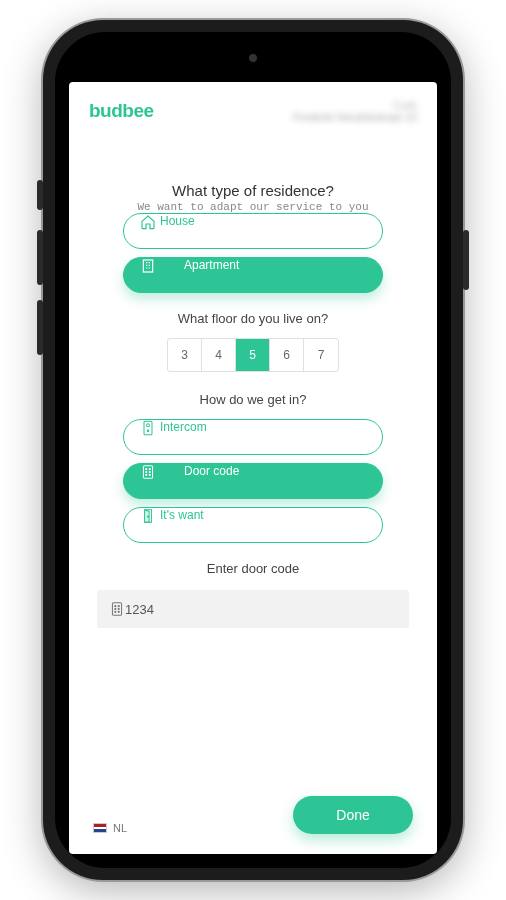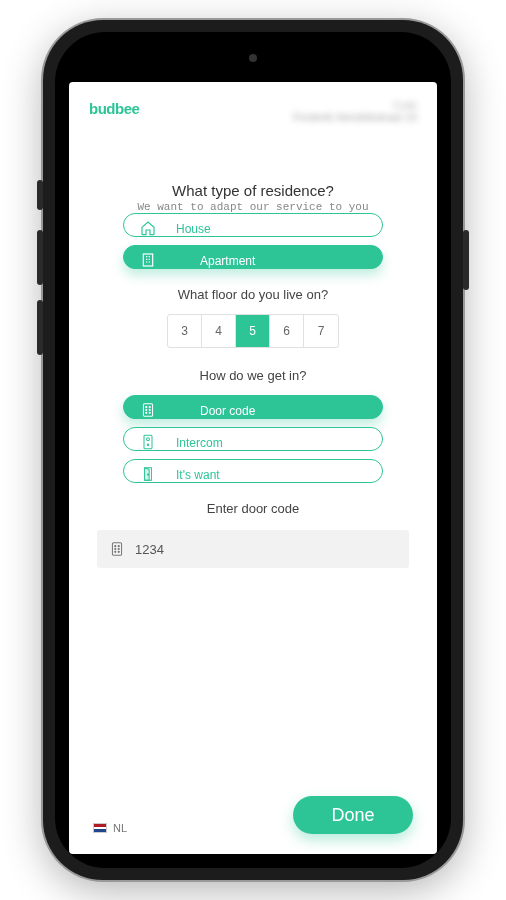--- a/index.html
+++ b/index.html
@@ -59,21 +59,21 @@
     }
     .header {
       display: flex;
       justify-content: space-between;
       align-items: flex-start;
       padding: 18px 20px 8px;
     }
     .logo {
       color: #2dc596;
       font-weight: 700;
-      font-size: 15px;
+      font-size: 19px;
       letter-spacing: -0.5px;
     }
     .header-right {
       text-align: right;
       filter: blur(3px);
       opacity: 0.5;
     }
     .header-right-line1 { font-size: 10px; color: #666; }
     .header-right-line2 { font-size: 11px; color: #444; }
     .content {
@@ -90,29 +90,29 @@
       margin-top: 45px;
     }
     .q-sub {
       font-size: 11px;
       color: #888;
       font-family: Liberation Mono, monospace;
     }
     .pill-group { display: flex; flex-direction: column; gap: 8px; margin-bottom: 18px; align-items: center; }
     .pill {
       width: 260px;
-      height: 24px;
+      height: 36px;
       border-radius: 18px;
       border: 1.5px solid #2dc596;
       background: #fff;
       display: flex;
-      align-items: flex-end;
+      align-items: flex-start;
       padding: 0 16px;
       cursor: pointer;
-      gap: 20px;
+      gap: 4px;
     }
     .pill.selected {
       background: #2dc596;
       border-color: #2dc596;
       box-shadow: 0 6px 12px rgba(45,197,150,0.3);
     }
     .pill-icon { width: 16px; height: 16px; display: flex; align-items: center; justify-content: center; flex-shrink: 0; }
     .pill-label { font-size: 12px; color: #2dc596; font-weight: 500; }
     .pill.selected .pill-label { color: #fff; margin-left: 24px; }
     .pill.selected svg { stroke: #fff; }
@@ -143,21 +143,21 @@
       margin: 2px 0 14px;
     }
     .input-box {
       width: 100%;
       height: 38px;
       background: #f2f2f2;
       border-radius: 3px;
       display: flex;
       align-items: center;
       padding: 0 12px;
-      gap: 10px;
+      gap: 0;
     }
     .input-box input {
       border: none;
       background: transparent;
       font-size: 13px;
       color: #555;
       outline: none;
       flex: 1;
     }
     .footer {
@@ -182,21 +182,21 @@
       border: 0.5px solid #ccc;
     }
     .flag-stripe { flex: 1; }
     .done-btn {
       background: #2dc596;
       color: #fff;
       border: none;
       border-radius: 22px;
       width: 120px;
       height: 38px;
-      font-size: 18px;
+      font-size: 14px;
       font-weight: 500;
       cursor: pointer;
       box-shadow: 0 6px 14px rgba(45,197,150,0.35);
     }
   </style>
 </head>
 <body>
 
 <div class="phone-frame">
   <div class="side-button sb-left1"></div>
@@ -244,43 +244,43 @@
         <div class="floor-row">
           <div class="floor-cell">3</div>
           <div class="floor-cell">4</div>
           <div class="floor-cell selected">5</div>
           <div class="floor-cell">6</div>
           <div class="floor-cell">7</div>
         </div>
 
         <div class="floor-q">How do we get in?</div>
         <div class="pill-group">
+          <div class="pill">
+            <span class="pill-icon">
+              <svg width="14" height="16" viewBox="0 0 24 28" fill="none" stroke="#2dc596" stroke-width="1.8">
+                  <rect x="5" y="2" width="14" height="24" rx="2"></rect>
+                  <circle cx="12" cy="9" r="2.5"></circle>
+                  <circle cx="12" cy="19" r="1.3" fill="#2dc596"></circle>
+                </svg>
+            </span>
+            <span class="pill-label">Intercom</span>
+          </div>
           <div class="pill selected">
             <span class="pill-icon">
               <svg width="14" height="16" viewBox="0 0 24 28" fill="none" stroke="#fff" stroke-width="1.8">
                   <rect x="4" y="3" width="16" height="22" rx="2"></rect>
                   <circle cx="9" cy="9" r="1" fill="#fff"></circle>
                   <circle cx="15" cy="9" r="1" fill="#fff"></circle>
                   <circle cx="9" cy="14" r="1" fill="#fff"></circle>
                   <circle cx="15" cy="14" r="1" fill="#fff"></circle>
                   <circle cx="9" cy="19" r="1" fill="#fff"></circle>
                   <circle cx="15" cy="19" r="1" fill="#fff"></circle>
                 </svg>
             </span>
             <span class="pill-label">Door code</span>
-          </div>
-          <div class="pill">
-            <span class="pill-icon">
-              <svg width="14" height="16" viewBox="0 0 24 28" fill="none" stroke="#2dc596" stroke-width="1.8">
-                  <rect x="5" y="2" width="14" height="24" rx="2"></rect>
-                  <circle cx="12" cy="9" r="2.5"></circle>
-                  <circle cx="12" cy="19" r="1.3" fill="#2dc596"></circle>
-                </svg>
-            </span>
-            <span class="pill-label">Intercom</span>
           </div>
           <div class="pill">
             <span class="pill-icon">
               <svg width="14" height="16" viewBox="0 0 24 28" fill="none" stroke="#2dc596" stroke-width="1.8">
                   <rect x="6" y="3" width="12" height="22"></rect>
                   <path d="M6 3 L14 6 L14 25 L6 25" fill="#2dc596" fill-opacity="0.2"></path>
                   <circle cx="12" cy="15" r="1" fill="#2dc596"></circle>
                 </svg>
             </span>
             <span class="pill-label">It's want</span>

